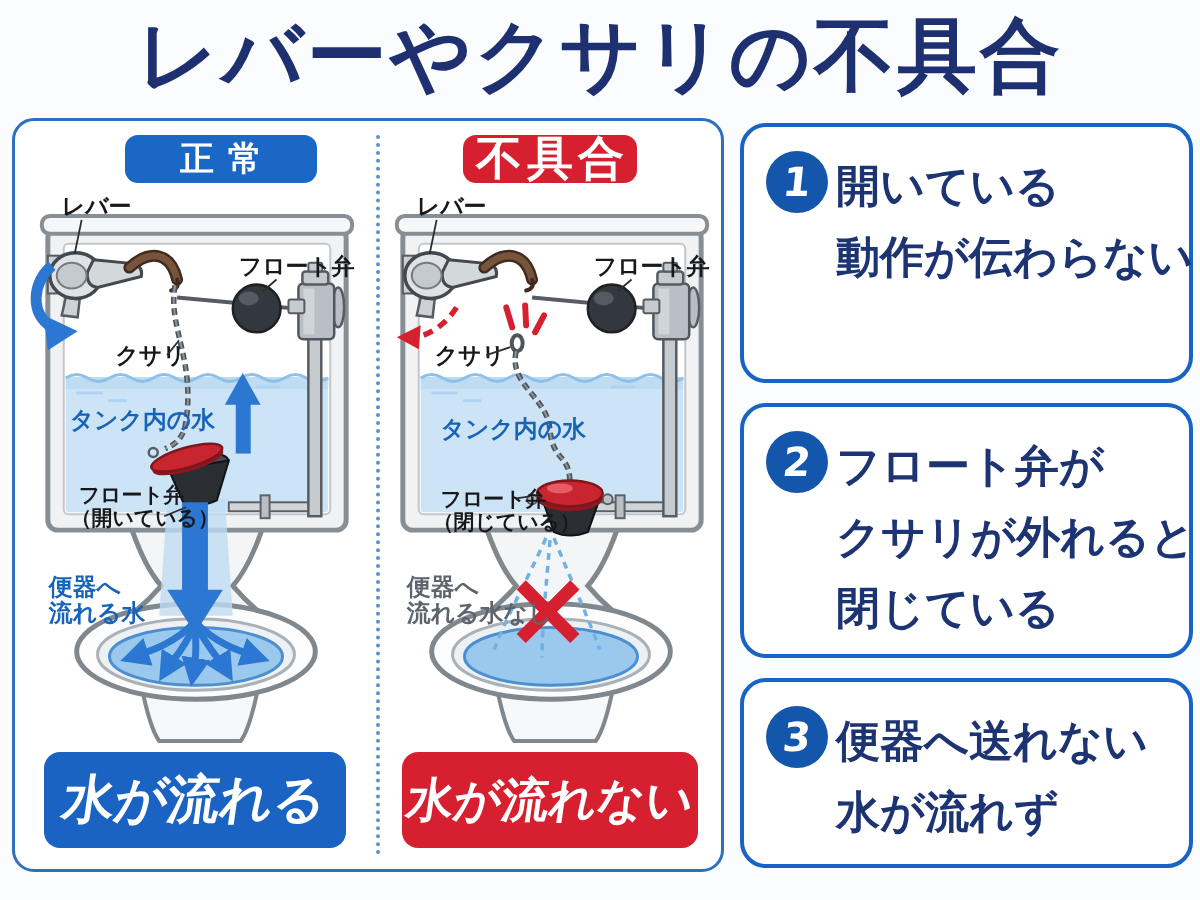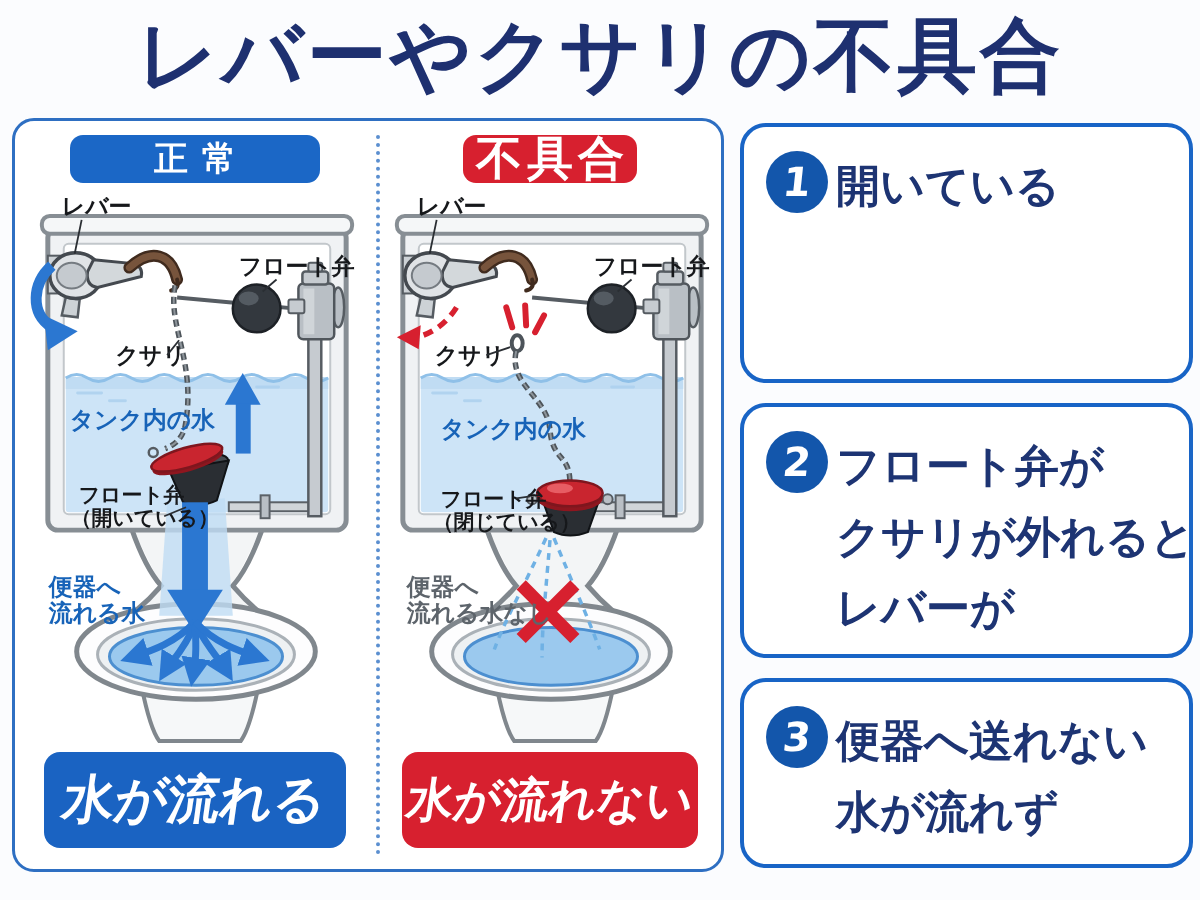--- a/index.html
+++ b/index.html
@@ -10,21 +10,21 @@
          text-align:center;font-size:80px;font-weight:900;color:#1e3070;letter-spacing:3px;}
   
   .panel{position:absolute;left:12px;top:118px;width:712px;height:754px;background:#ffffff;
          border:3px solid #2e6fc2;border-radius:22px;box-sizing:border-box;}
   .divider{position:absolute;left:361px;top:14px;bottom:14px;width:0;border-left:4px dotted #5b8fd0;}
   .half{position:absolute;top:0;bottom:0;}
   .half.l{left:0;width:360px;}
   .half.r{left:364px;right:0;}
   .badge{position:absolute;top:14px;left:50%;transform:translateX(-50%);height:48px;border-radius:13px;
          display:flex;align-items:center;justify-content:center;color:#fff;font-weight:800;}
-  .badge.blue{background:#1b67c6;width:250px;font-size:34px;letter-spacing:14px;text-indent:14px;}
+  .badge.blue{background:#1b67c6;width:192px;font-size:34px;letter-spacing:14px;text-indent:14px;margin-left:26px;}
   .badge.red{background:#d7202f;width:174px;font-size:46px;letter-spacing:5px;text-indent:5px;}
   .diagram{position:absolute;top:66px;left:50%;transform:translateX(-50%);width:354px;height:557px;}
   .result{position:absolute;bottom:21px;left:50%;transform:translateX(-50%);height:96px;border-radius:16px;
           display:flex;align-items:center;justify-content:center;color:#fff;font-weight:900;}
   .result.blue{background:#1a63c2;width:302px;font-size:52px;}
   .result.red{background:#d7202f;width:296px;font-size:47px;}
   .result span{display:inline-block;transform:skewX(-8deg);white-space:nowrap;}
   
   .notes{position:absolute;left:740px;top:123px;width:453px;display:flex;flex-direction:column;gap:20px;}
   .note-box{position:relative;background:#fff;border:4px solid #1864c6;border-radius:26px;box-sizing:border-box;}
@@ -238,30 +238,31 @@
     </div>
   </section>
 
   <aside class="notes">
     <div class="note-box n1">
       <div class="note-num">
           <span>1</span>
         </div>
       <div class="note-lines">
         <div>開いている</div>
+        <div>動作が伝わらない</div>
       </div>
     </div>
     <div class="note-box n2">
       <div class="note-num">
           <span>2</span>
         </div>
       <div class="note-lines">
         <div>フロート弁が</div>
         <div>クサリが外れると</div>
-        <div>レバーが</div>
+        <div>閉じている</div>
       </div>
     </div>
     <div class="note-box n3">
       <div class="note-num">
           <span>3</span>
         </div>
       <div class="note-lines">
         <div>便器へ送れない</div>
         <div>水が流れず</div>
       </div>

